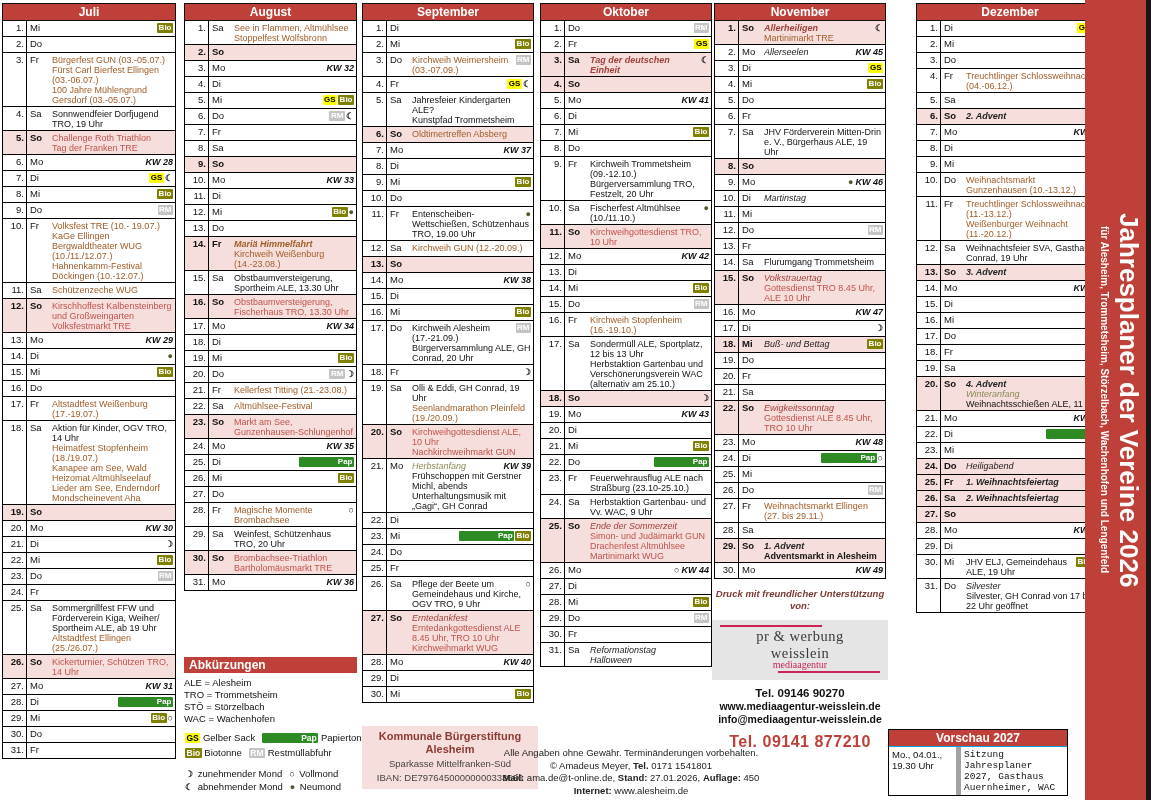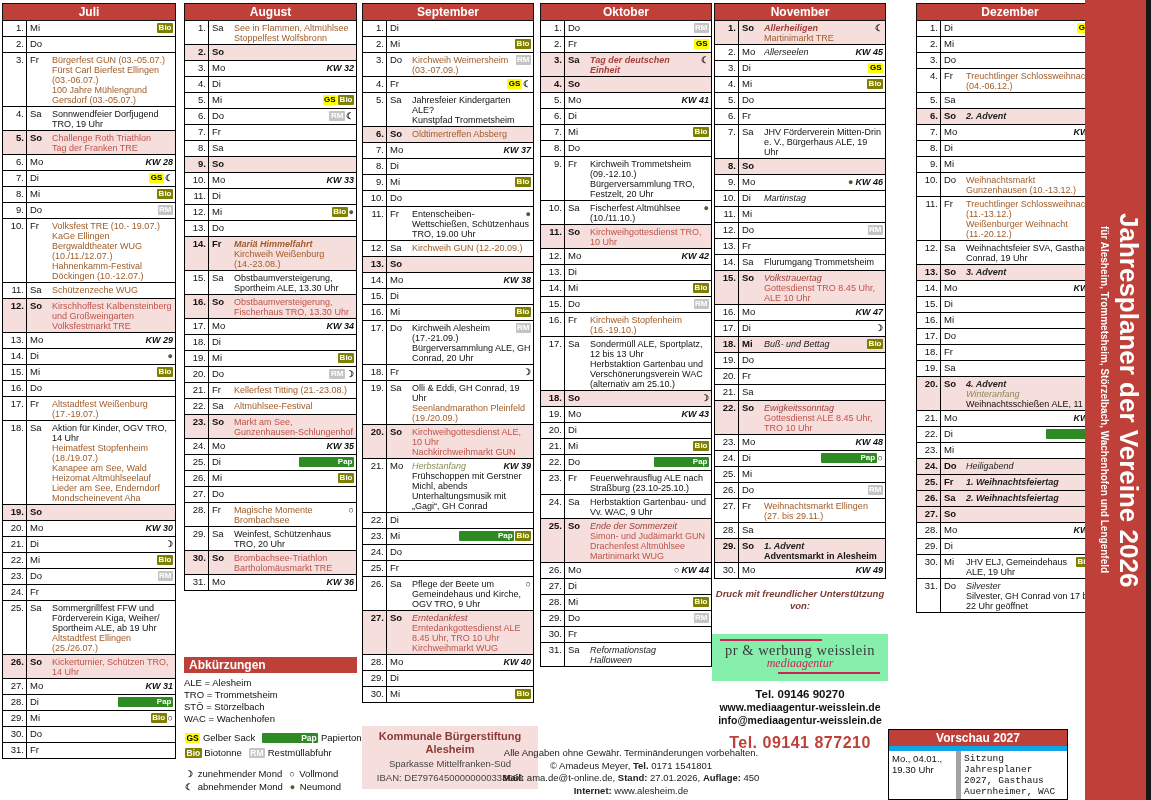--- a/index.html
+++ b/index.html
@@ -48,35 +48,35 @@
   .leg-moon .moon{margin-right:2px;}
   .leg-item{margin-right:6px;white-space:nowrap;}
 
   .stift{position:absolute;left:362px;top:726px;width:172px;background:var(--pink);
          text-align:center;padding:4px 2px 5px;}
   .stift .t{font-weight:bold;font-size:11px;line-height:13px;color:#8a3a32;}
   .stift .s{font-size:9.5px;line-height:12px;color:#444;margin-top:2px;}
 
   .druck{position:absolute;left:712px;top:588px;width:176px;text-align:center;}
   .druck-t{font-style:italic;font-weight:bold;color:#7a3a33;font-size:9.5px;line-height:12px;}
-  .logo{position:relative;background:#86efac;margin-top:22px;padding:8px 2px 10px;}
+  .logo{position:relative;background:#e5e5e5;margin-top:8px;padding:8px 19px 10px;}
   .logo-main{font-family:"Liberation Serif",serif;font-size:14.5px;color:#3a3a3a;letter-spacing:.5px;}
-  .logo-sub{font-family:"Liberation Serif",serif;font-style:italic;font-size:12px;color:#cc2255;margin-top:-3px;}
+  .logo-sub{font-family:"Liberation Serif",serif;font-size:10px;color:#cc2255;margin-top:-3px;}
   .logo .fl1{position:absolute;top:5px;left:8px;width:58%;height:2px;background:#cc2255;}
   .logo .fl2{position:absolute;bottom:7px;right:8px;width:58%;height:2px;background:#cc2255;}
   .druck-c1{font-weight:bold;font-size:11.5px;color:#111;margin-top:6px;line-height:14px;}
   .druck-c2{font-weight:bold;font-size:10.5px;color:#111;line-height:13px;}
   .big-tel{color:var(--red);font-weight:bold;font-size:16px;margin-top:7px;letter-spacing:.5px;}
 
   .disc{position:absolute;left:375px;top:747px;width:512px;text-align:center;
         font-size:9.5px;line-height:12.5px;color:#222;}
 
   .vorschau{position:absolute;left:888px;top:729px;width:178px;border:1px solid #000;background:#fff;}
   .vs-h{background:var(--red);color:#fff;font-weight:bold;font-size:12px;text-align:center;
-        height:16px;line-height:16px;border-bottom:5px solid #0ea5e9;}
+        height:16px;line-height:16px;border-bottom:1px solid #0ea5e9;}
   .vs-row{display:flex;font-size:9.5px;line-height:11px;}
   .vs-when{flex:none;width:62px;padding:2px 2px 2px 3px;border-right:5px solid #a3a3a3;color:#111;}
   .vs-what{flex:1;padding:2px 2px 2px 3px;color:#111;font-family:Liberation Mono, monospace;}
 
   .sidebar{position:absolute;left:1085px;top:0;width:61px;height:800px;background:var(--red);
            writing-mode:vertical-rl;text-align:center;}
   .sb-title{font-size:26px;font-weight:bold;color:#fff;height:800px;line-height:34px;}
   .sb-sub{font-size:10px;font-weight:bold;color:#fff;height:800px;line-height:16px;}
   .edge{position:absolute;left:1146px;top:0;width:5px;height:800px;background:#161616;}
 </style>

